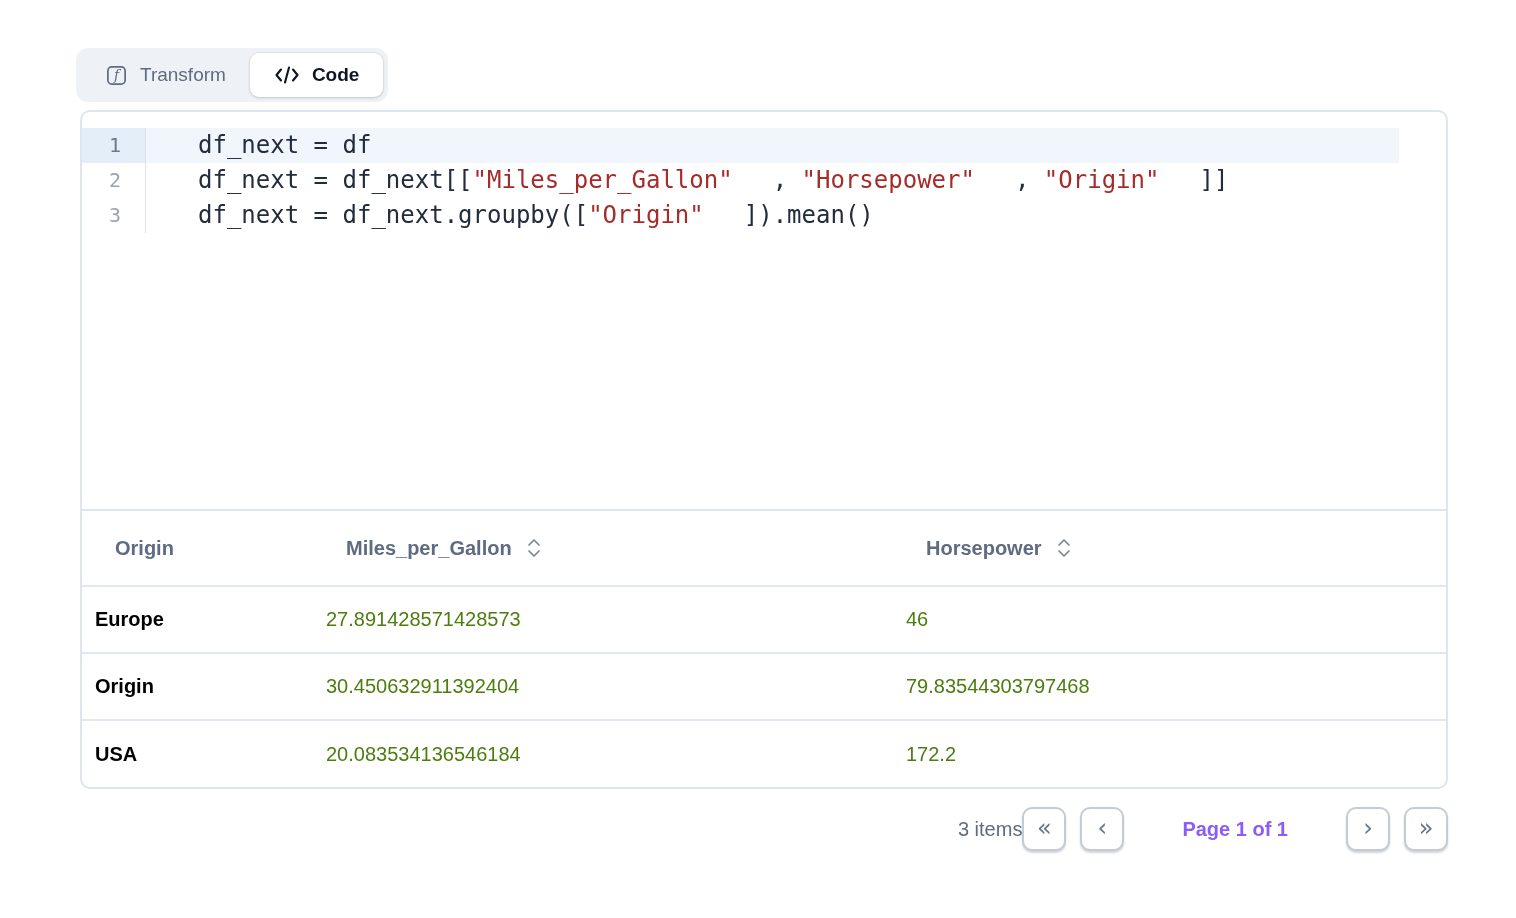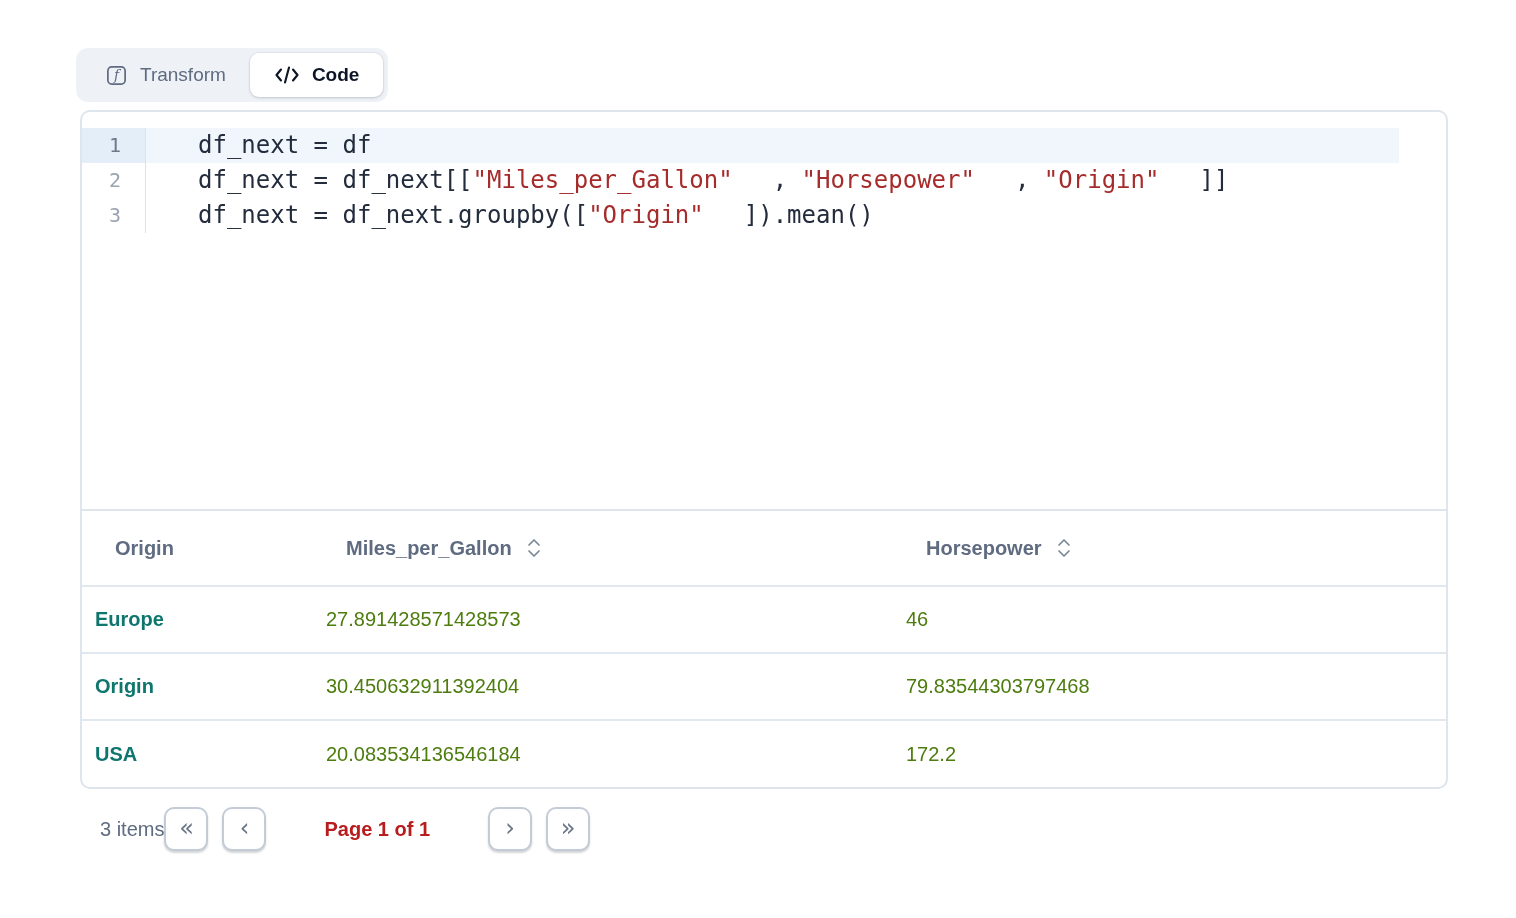--- a/index.html
+++ b/index.html
@@ -85,39 +85,39 @@
   th{
     height:75px;font-weight:700;color:var(--muted);
     border-bottom:2px solid var(--border);
     padding-left:20px;
   }
   th .th-inner{display:flex;align-items:center;gap:14px;}
   th.sortable{cursor:pointer;}
   td{height:67px;color:#4d7c0f;}
   tbody tr + tr td{border-top:2px solid var(--border);}
   th:first-child .th-inner, td:first-child{padding-left:13px;}
-  td.origin-cell{font-weight:700;color:#0f766e;}
+  td.origin-cell{font-weight:700;color:#000000;}
   .sort-icon{display:inline-flex;cursor:pointer;}
 
   
   .footer{
-    width:1368px;margin-left:100px;height:80px;
-    display:flex;align-items:center;justify-content:flex-start;
+    width:1368px;margin-left:80px;height:80px;
+    display:flex;align-items:center;justify-content:flex-end;
   }
   .items-count{font-size:20px;color:var(--muted);}
   .pager{display:flex;align-items:center;gap:14px;}
   .pg-btn{
     width:44px;height:44px;border-radius:10px;
     background:#fff;border:2px solid var(--btn-border);
     box-shadow:0 2px 2px rgba(16,24,40,.18);
     display:flex;align-items:center;justify-content:center;
     font-size:24px;color:var(--btn-icon);cursor:pointer;
     font-family:"DejaVu Sans", sans-serif;line-height:1;padding:0 0 3px 0;
   }
-  .page-label{font-size:20px;font-weight:600;color:#b91c1c;margin:0 44px;}
+  .page-label{font-size:20px;font-weight:600;color:#8b5cf6;margin:0 44px;}
 </style>
 </head>
 <body>
 
 
 
 
 <div class="tabbar">
   <button class="tab">
     <span class="icon">

